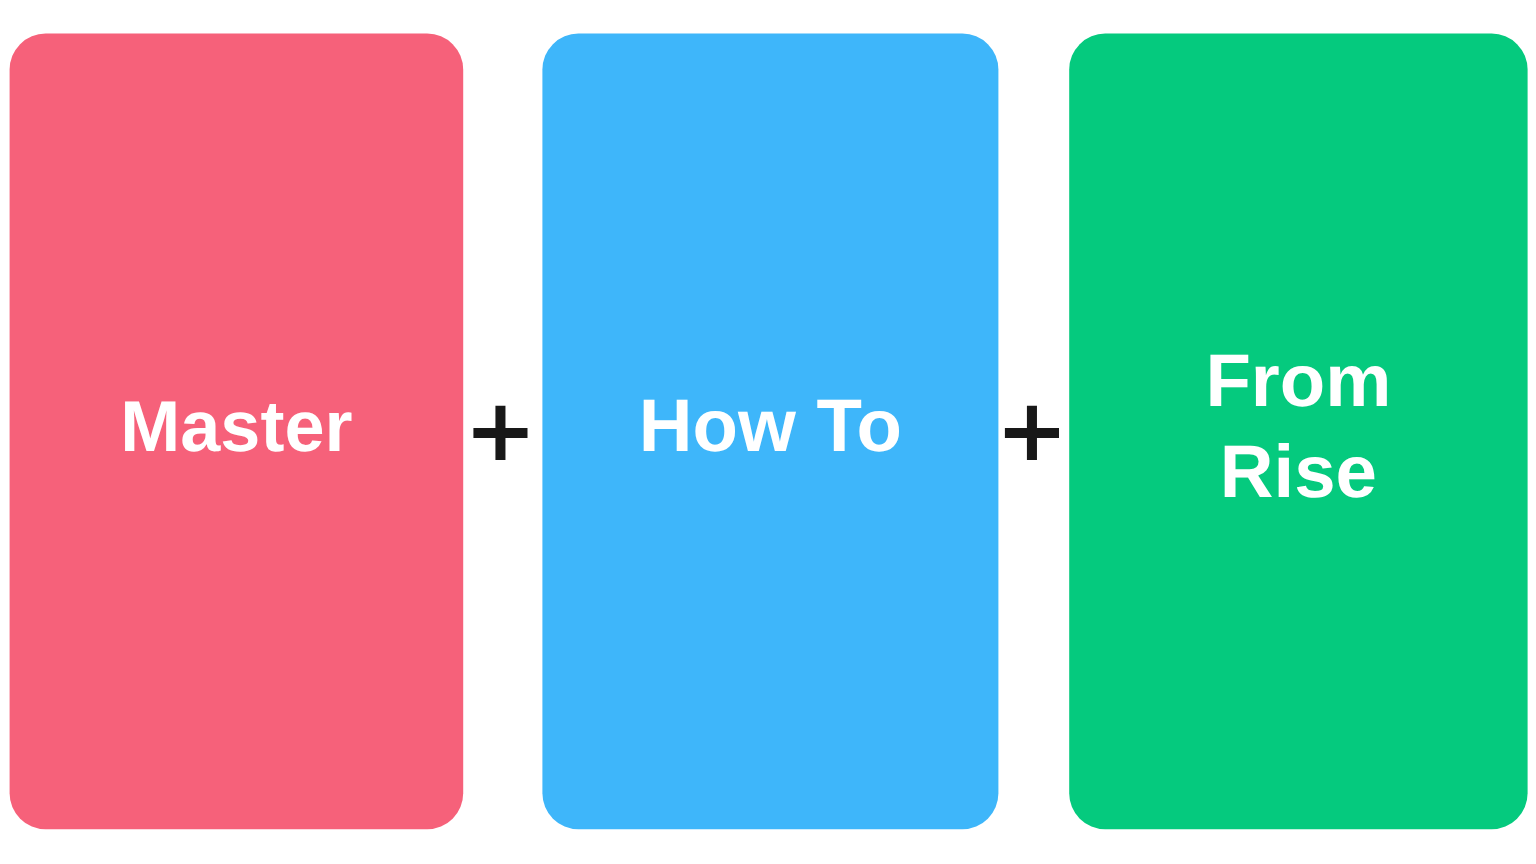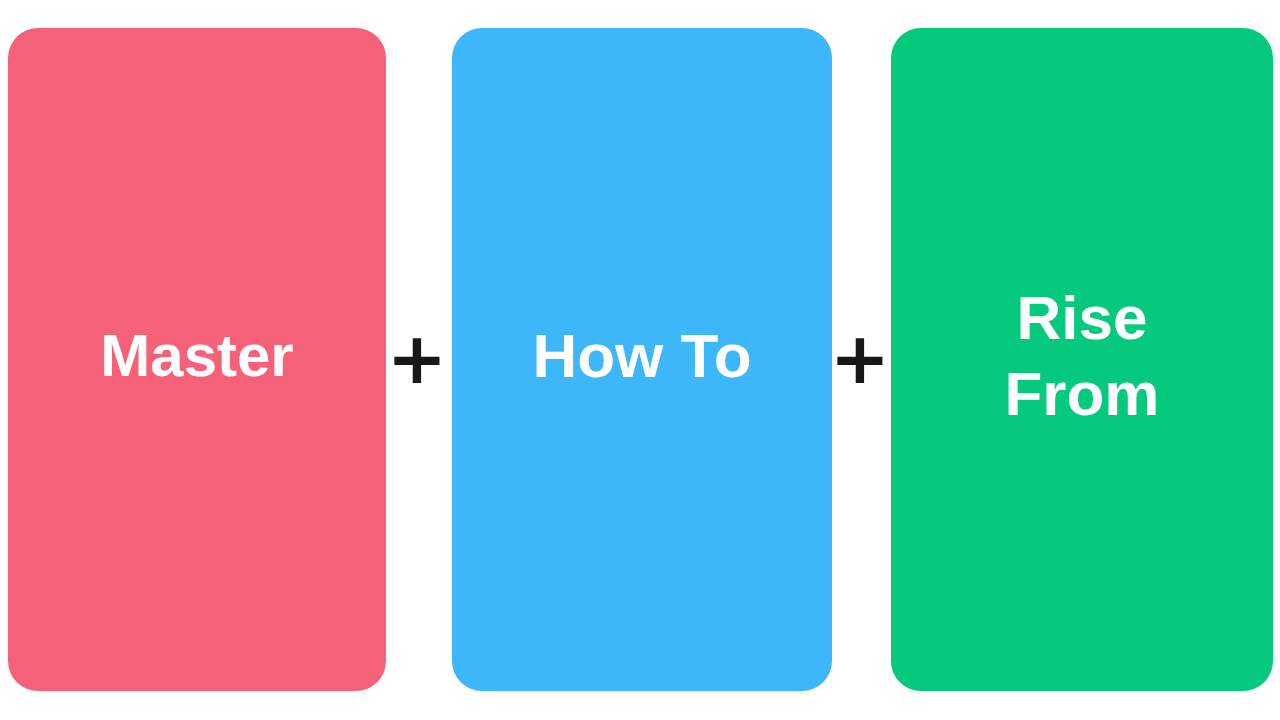--- a/index.html
+++ b/index.html
@@ -66,18 +66,18 @@
   <div class="card card-2" style="background-color: rgb(62, 182, 250);">
     <div class="card-text" style="color: rgb(255, 255, 255);">
       <span class="line">How To</span>
     </div>
   </div>
 
   <div class="plus plus-2" style="color: rgb(24, 24, 24);">+</div>
 
   <div class="card card-3" style="background-color: rgb(5, 202, 126);">
     <div class="card-text" style="color: rgb(255, 255, 255);">
+      <span class="line">From</span>
       <span class="line">Rise</span>
-      <span class="line">From</span>
     </div>
   </div>
 
 </div>
 
 </body></html>

